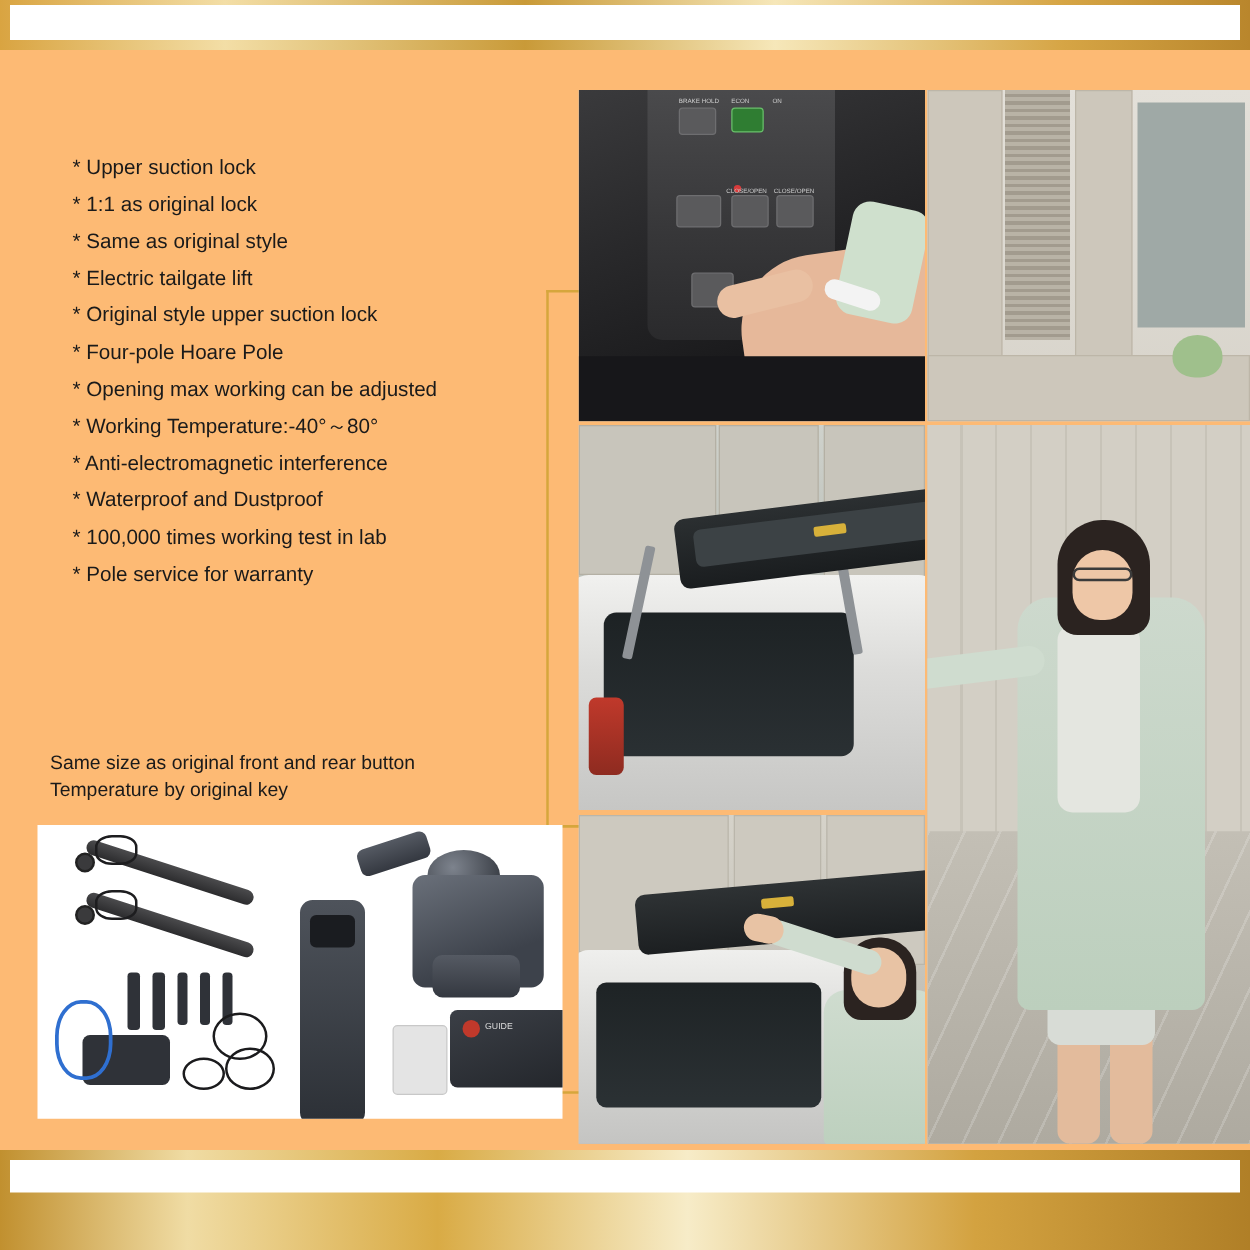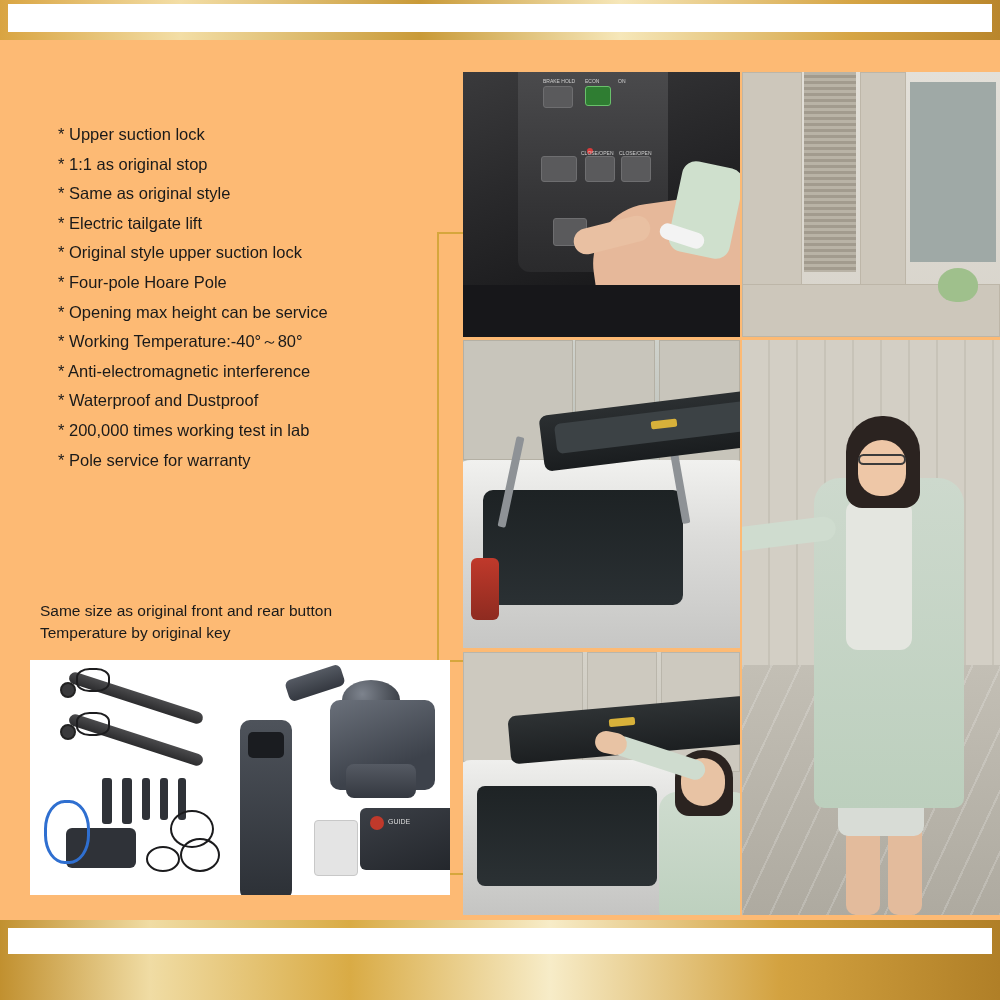--- a/index.html
+++ b/index.html
@@ -311,30 +311,30 @@
 <body>
 
 <div class="page">
 
   <div class="topbar">
     <div class="topbar-inner"></div>
   </div>
 
   <div class="features">
     <div class="feature-item">* Upper suction lock</div>
-    <div class="feature-item">* 1:1 as original stop</div>
+    <div class="feature-item">* 1:1 as original lock</div>
     <div class="feature-item">* Same as original style</div>
     <div class="feature-item">* Electric tailgate lift</div>
     <div class="feature-item">* Original style upper suction lock</div>
     <div class="feature-item">* Four-pole Hoare Pole</div>
-    <div class="feature-item">* Opening max height can be service</div>
+    <div class="feature-item">* Opening max working can be adjusted</div>
     <div class="feature-item">* Working Temperature:-40°～80°</div>
     <div class="feature-item">* Anti-electromagnetic interference</div>
     <div class="feature-item">* Waterproof and Dustproof</div>
-    <div class="feature-item">* 200,000 times working test in lab</div>
+    <div class="feature-item">* 100,000 times working test in lab</div>
     <div class="feature-item">* Pole service for warranty</div>
   </div>
 
   <div class="captions">
     <div class="caption-line">Same size as original front and rear button</div>
     <div class="caption-line">Temperature by original key</div>
   </div>
 
   <div class="bracket" id="bracket-top"></div>
   <div class="bracket" id="bracket-bottom"></div>

